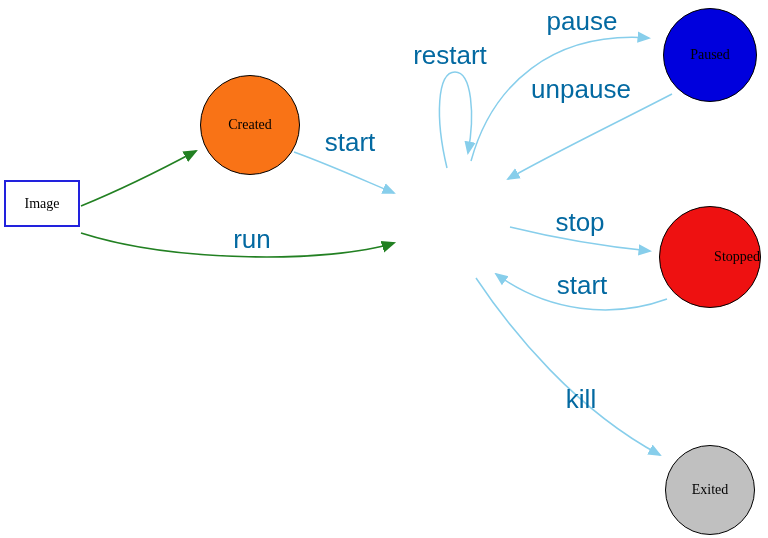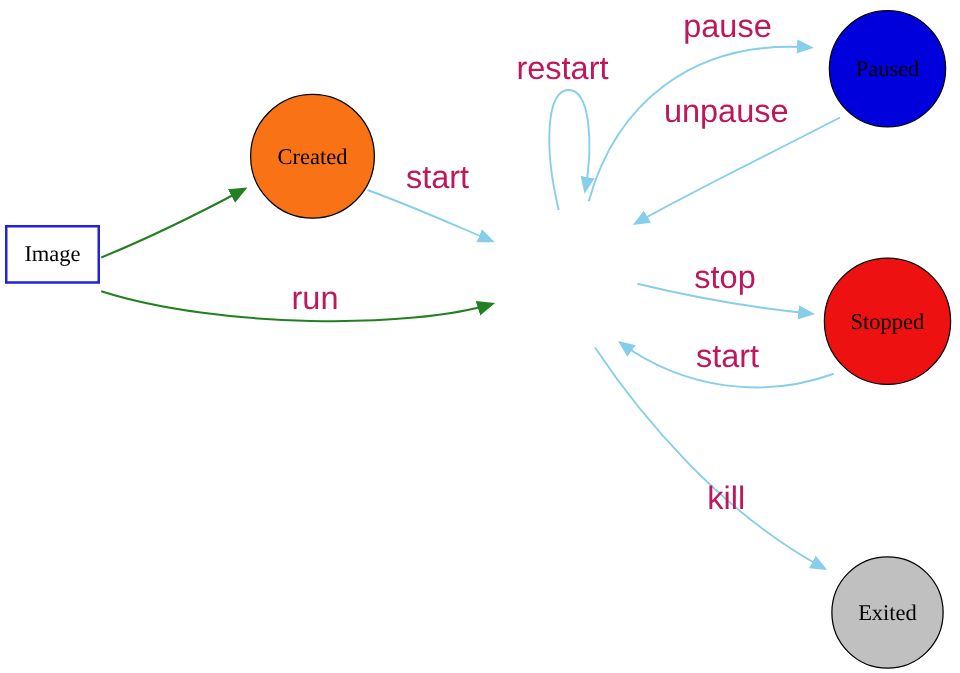--- a/index.html
+++ b/index.html
@@ -21,38 +21,38 @@
     top: 0;
     width: 768px;
     height: 538px;
   }
   .node {
     position: absolute;
     display: flex;
     align-items: center;
     justify-content: center;
     font-family: "Liberation Serif", serif;
-    font-size: 18px;
+    font-size: 14px;
     color: #000000;
     box-sizing: border-box;
     text-align: center;
   }
   .node.circle { border-radius: 50%; border: 1.5px solid #000000; }
   .node-image   { left: 4px;   top: 180px; width: 76px;  height: 47px;  background: #ffffff; border: 2px solid #2222dd; }
   .node-created { left: 200px; top: 75px;  width: 100px; height: 100px; background: #f97316; }
   .node-running { left: 402px; top: 173px; width: 106px; height: 106px; background: #00dc00; }
   .node-paused  { left: 663px; top: 8px;   width: 94px;  height: 94px;  background: #0000dd; }
-  .node-stopped { left: 659px; top: 206px; width: 102px; height: 102px; background: #ee1111; }
+  .node-stopped { left: 659px; top: 206px; width: 102px; height: 102px; background: #ee1111; justify-content: flex-end; }
   .node-exited  { left: 665px; top: 445px; width: 90px;  height: 90px;  background: #c0c0c0; }
   .edge-label {
     position: absolute;
     transform: translate(-50%, -50%);
     font-family: "Liberation Sans", sans-serif;
     font-size: 26px;
-    color: #be185d;
+    color: #0369a1;
     white-space: nowrap;
   }
   .lbl-create  { left: 138px; top: 146px; }
   .lbl-run     { left: 252px; top: 239px; }
   .lbl-start1  { left: 350px; top: 142px; }
   .lbl-restart { left: 450px; top: 55px;  }
   .lbl-pause   { left: 582px; top: 21px;  }
   .lbl-unpause { left: 581px; top: 89px;  }
   .lbl-stop    { left: 580px; top: 222px; }
   .lbl-start2  { left: 582px; top: 285px; }

